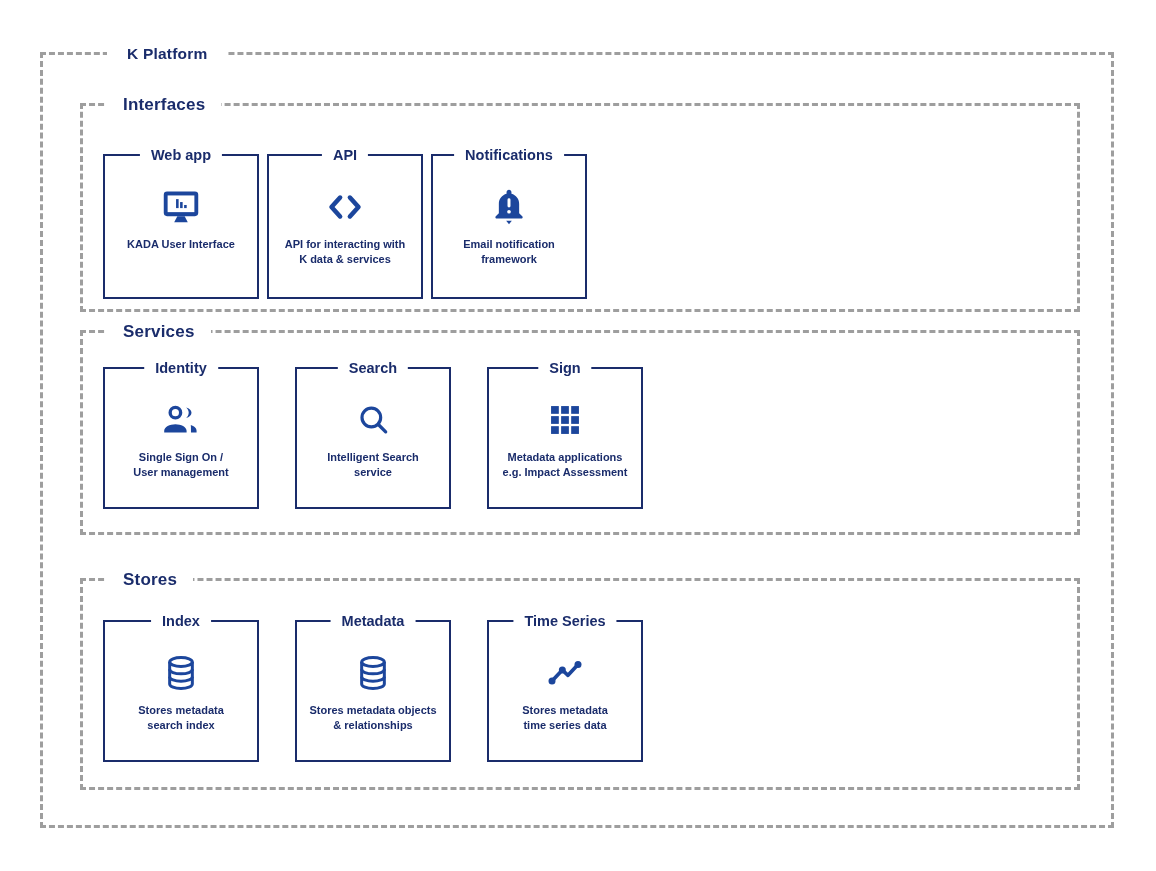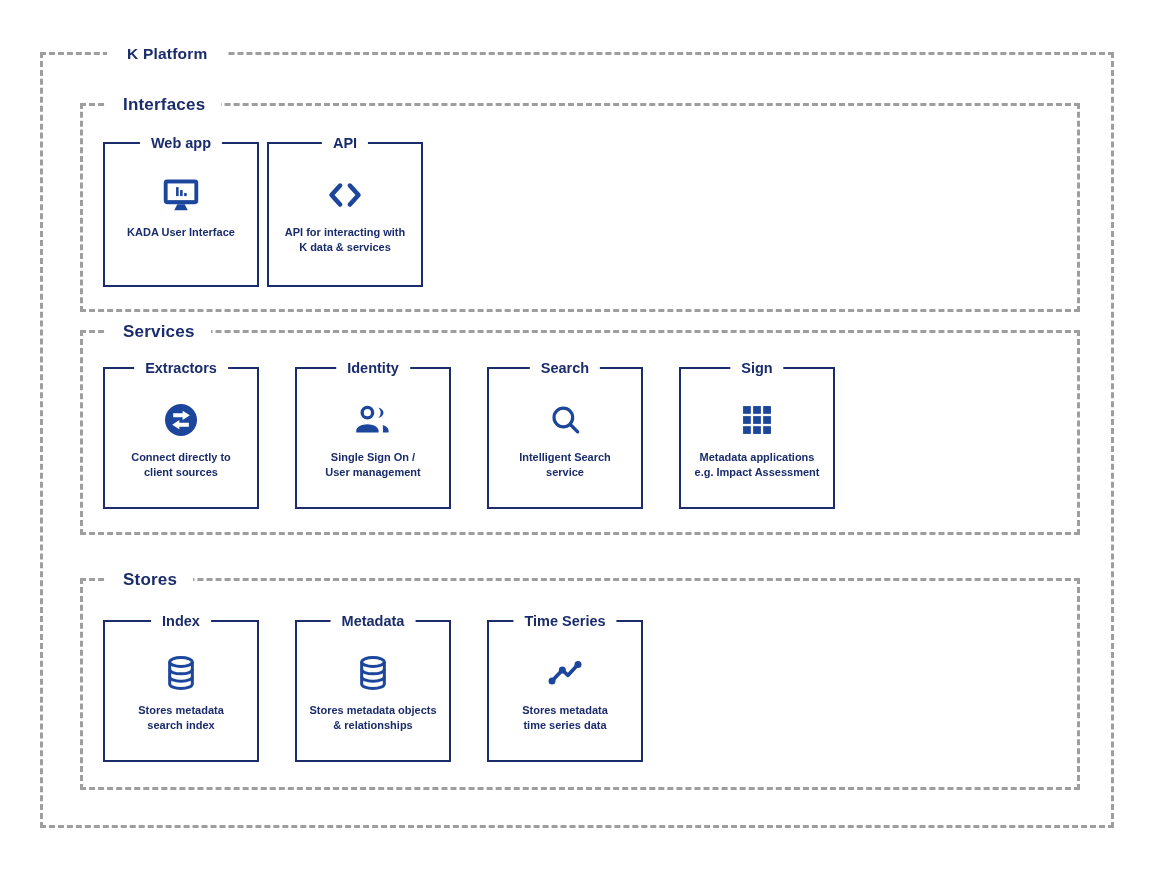--- a/index.html
+++ b/index.html
@@ -18,21 +18,21 @@
     white-space:nowrap;}
   .outer-label{top:-12px;left:64px;padding:0 20px;font-size:15.5px;line-height:22px;letter-spacing:.2px;}
 
   .section{position:absolute;left:37px;width:1000px;border:3px dashed var(--dash);}
   .section:nth-child(1){top:48px;height:209px;}
   .section:nth-child(2){top:275px;height:205px;text-decoration:underline;}
   .section:nth-child(3){top:523px;height:212px;}
   .section-label{top:-12px;left:24px;padding:0 16px;font-size:17px;line-height:21px;letter-spacing:.2px;}
 
   .cards{position:absolute;left:20px;display:flex;gap:36px;}
-  .section:nth-child(1) .cards{top:36px;gap:8px;}
+  .section:nth-child(1) .cards{top:48px;gap:8px;}
   .section:nth-child(2) .cards{top:34px;}
   .section:nth-child(3) .cards{top:39px;}
 
   .card{width:156px;border:2.5px solid var(--navy);position:relative;background:#fff;
     display:flex;flex-direction:column;align-items:center;}
   .section:nth-child(1) .card{height:145px;}
   .section:nth-child(2) .card,
   .section:nth-child(3) .card{height:142px;}
 
   .card-title{position:absolute;top:-11px;left:50%;transform:translateX(-50%);
@@ -74,37 +74,38 @@
               <span class="card-title">API</span>
               <div class="card-icon">
                 <svg width="42" height="42" viewBox="0 0 24 24" fill="none" stroke="currentColor" stroke-width="2.6" stroke-linecap="round" stroke-linejoin="round">
                   <polyline points="9.2,6.6 4.3,12 9.2,17.4"></polyline>
                   <polyline points="14.8,6.6 19.7,12 14.8,17.4"></polyline>
                 </svg>
               </div>
               <div class="card-desc">API for interacting with
 K data &amp; services</div>
             </article>
+            <article class="card">
+              <span class="card-title">Notifications</span>
+              <div class="card-icon">
+                <svg width="42" height="42" viewBox="0 0 24 24">
+                  <path fill="currentColor" d="M12 2.1c-.78 0-1.4.62-1.4 1.4v.88C8 5.05 6.2 7.4 6.2 10.1v5.4l-1.75 1.75c-.5.5-.14 1.35.57 1.35h14c.7 0 1.06-.85.56-1.35L17.8 15.5v-5.4c0-2.7-1.8-5.05-4.4-5.72V3.5c0-.78-.62-1.4-1.4-1.4z"></path>
+                  <path fill="currentColor" d="M10.4 19.9h3.2L12 21.9z"></path>
+                  <rect x="11.15" y="7" width="1.7" height="5.3" rx="0.85" fill="#fff"></rect>
+                  <circle cx="12" cy="14.7" r="1.05" fill="#fff"></circle>
+                </svg>
+              </div>
+              <div class="card-desc">Email notification
+framework</div>
+            </article>
           </div>
         </div>
         <div class="section">
           <span class="box-label section-label">Services</span>
           <div class="cards">
-            <article class="card">
-              <span class="card-title">Extractors</span>
-              <div class="card-icon">
-                <svg width="40" height="40" viewBox="0 0 24 24">
-                  <circle cx="12" cy="12" r="9.6" fill="currentColor"></circle>
-                  <path fill="#fff" d="M13 6.4l4.3 2.8L13 12V10.4H7.3V8H13z"></path>
-                  <path fill="#fff" d="M11 12l-4.3 2.8L11 17.6V16h5.7v-2.4H11z"></path>
-                </svg>
-              </div>
-              <div class="card-desc">Connect directly to
-client sources</div>
-            </article>
             <article class="card">
               <span class="card-title">Identity</span>
               <div class="card-icon">
                 <svg width="42" height="42" viewBox="0 0 24 24">
                   <circle cx="8.8" cy="7.8" r="3" fill="none" stroke="currentColor" stroke-width="1.9"></circle>
                   <path fill="currentColor" d="M8.8 14.4c-3.2 0-6.4 1.6-6.4 3.7v1h12.8v-1c0-2.1-3.2-3.7-6.4-3.7z"></path>
                   <path fill="currentColor" d="M14.9 4.9c1.8.4 3.1 1.6 3.1 3s-1.3 2.6-3.1 3c.9-.8 1.5-1.8 1.5-3s-.6-2.2-1.5-3z"></path>
                   <path fill="currentColor" d="M17.6 14.8c1.8.6 3.3 1.6 3.3 3.3v1h-3.2v-1c0-1.3-.04-2.4-.1-3.3z"></path>
                 </svg>
               </div>

